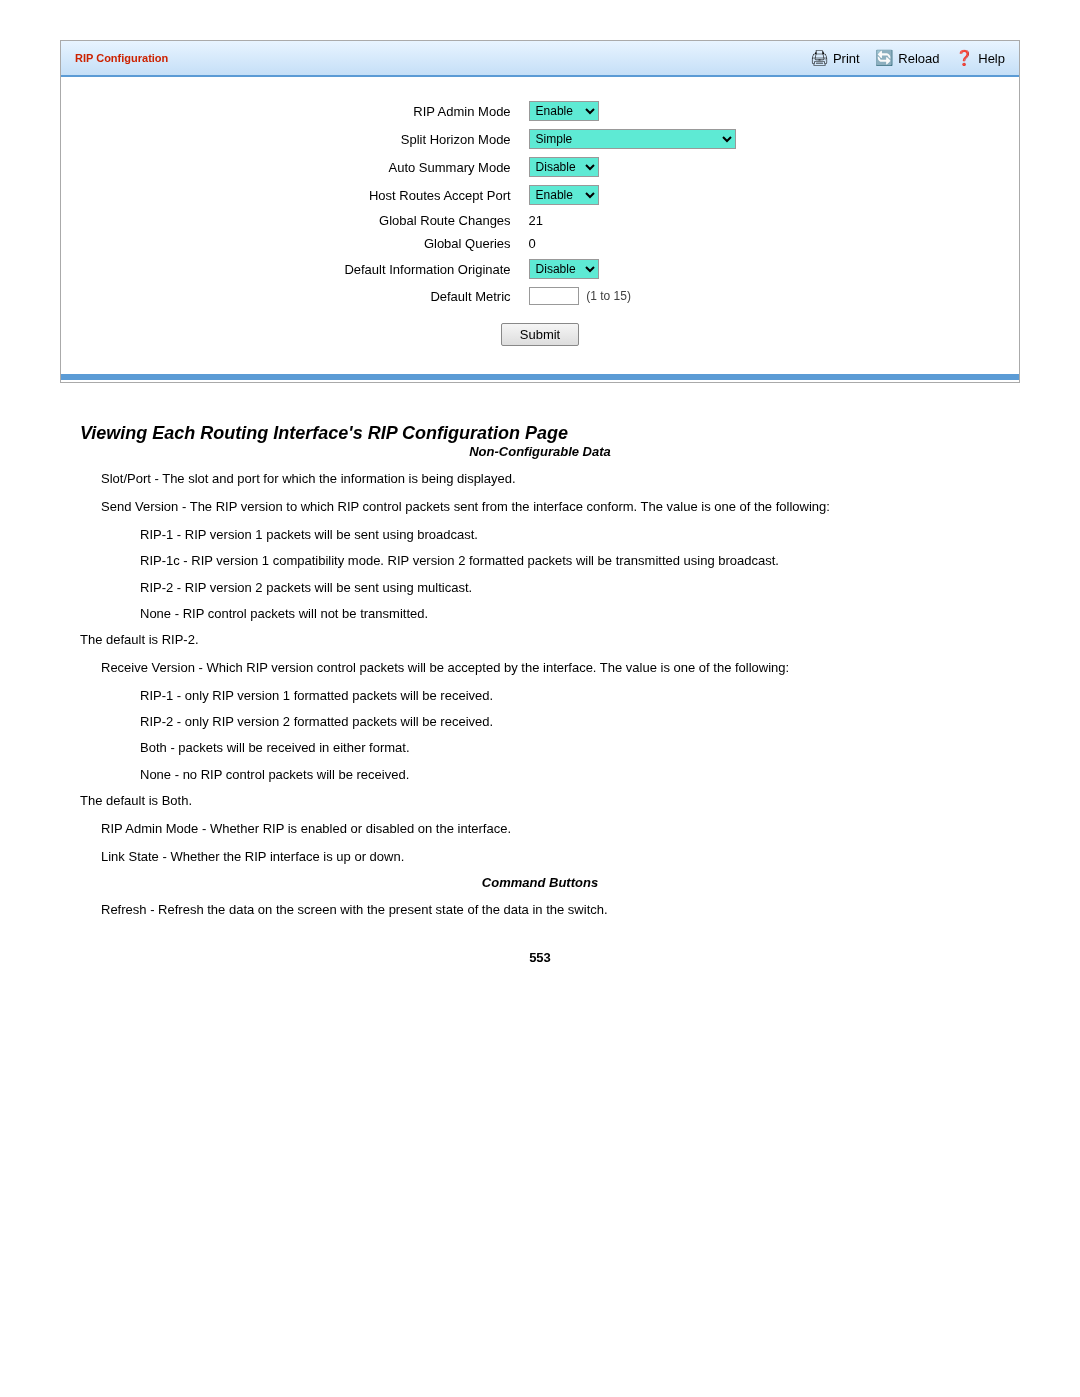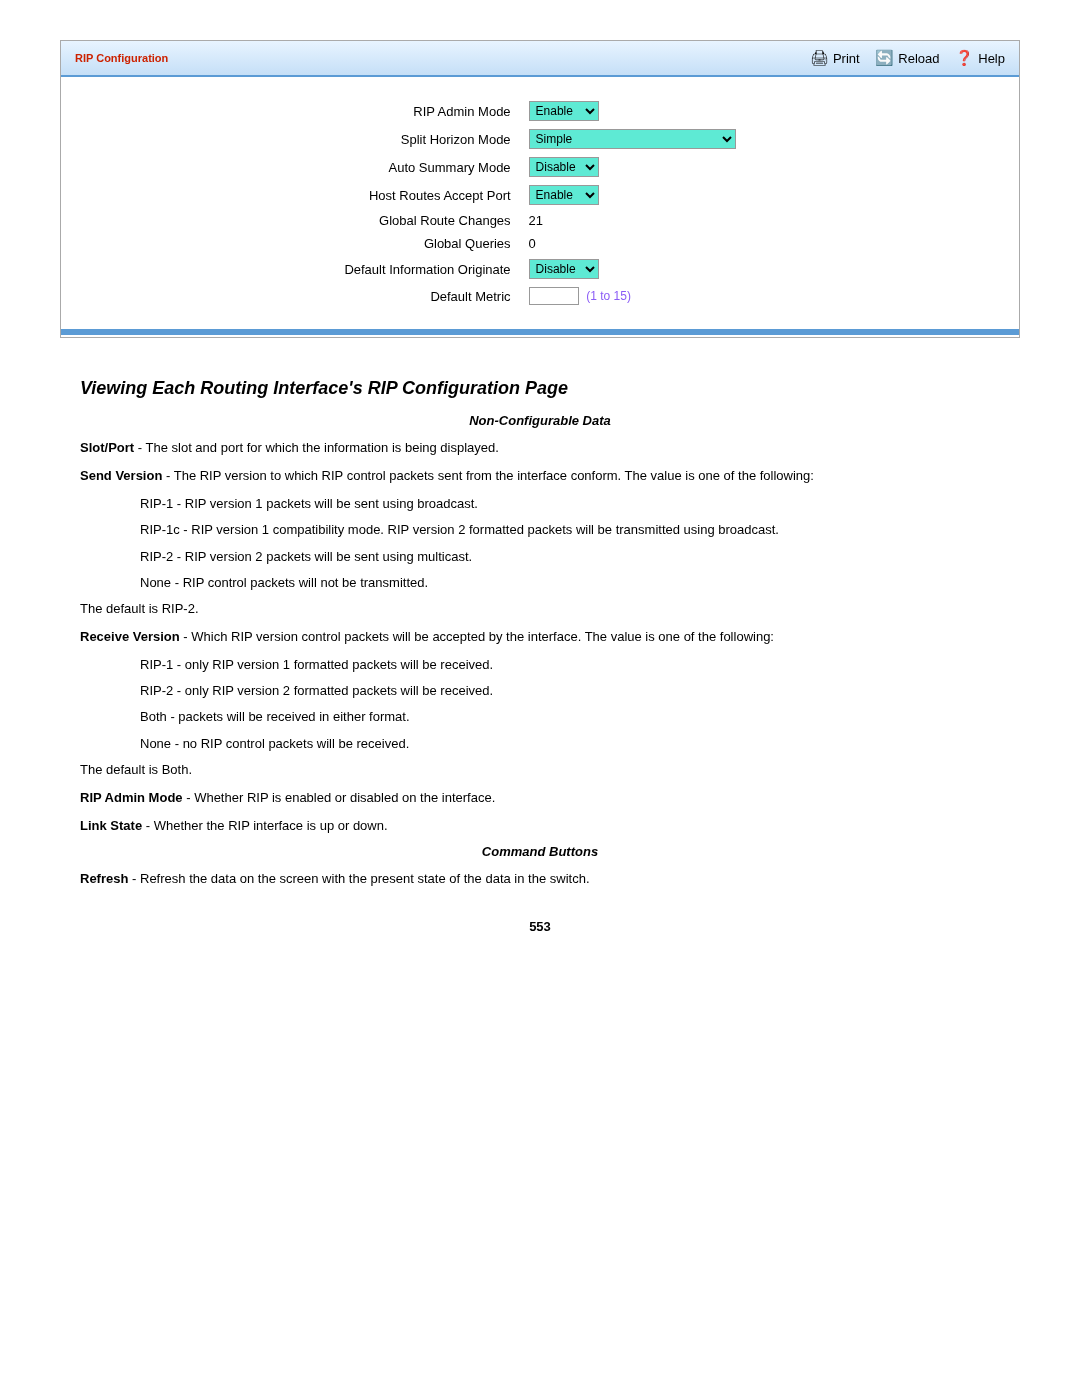--- a/index.html
+++ b/index.html
@@ -83,21 +83,21 @@
       font-size: 12px;
       border: 1px solid #999;
       width: 50px;
       padding: 1px 3px;
     }
     .static-val {
       font-size: 13px;
     }
     .range-hint {
       font-size: 12px;
-      color: #8b5cf6;
+      color: #404040;
       margin-left: 4px;
       text-align: right;
     }
 
     .submit-row {
       text-align: center;
       padding: 14px 0 8px 0;
     }
     .submit-btn {
       padding: 3px 18px;
@@ -110,39 +110,39 @@
 
     
     .main-content {
       padding: 0 20px;
     }
 
     .section-heading {
       font-size: 18px;
       font-style: italic;
       font-weight: bold;
-      margin-bottom: 14px;
       color: #000;
     }
 
     .sub-heading {
       font-weight: bold;
       text-align: center;
       margin-bottom: 10px;
       font-size: 13px;
       font-style: italic;
     }
 
     .content-block {
       margin-bottom: 8px;
       line-height: 1.55;
       font-size: 13px;
     }
     .content-block .term {
-      font-weight: bold;
+      font-weight: normal;
+      margin-left: 21px;
     }
 
     .indent-block {
       margin-left: 60px;
       margin-bottom: 6px;
       font-size: 13px;
       line-height: 1.55;
     }
 
     .plain-text {
@@ -259,20 +259,23 @@
         <tr>
           <td class="label-col">Default Metric</td>
           <td class="value-col">
             <input type="text" class="form-input" value="" style="">
             <span class="range-hint">(1 to 15)</span>
           </td>
         </tr>
       </tbody>
     </table>
 
+    <div class="submit-row">
+      <button class="submit-btn">Submit</button>
+    </div>
   </div>
 
   <div class="blue-bar"></div>
 </div>
 
 <div class="main-content">
 
   <h2 class="section-heading">Viewing Each Routing Interface's RIP Configuration Page</h2>
 
   <div class="sub-heading">Non-Configurable Data</div>

